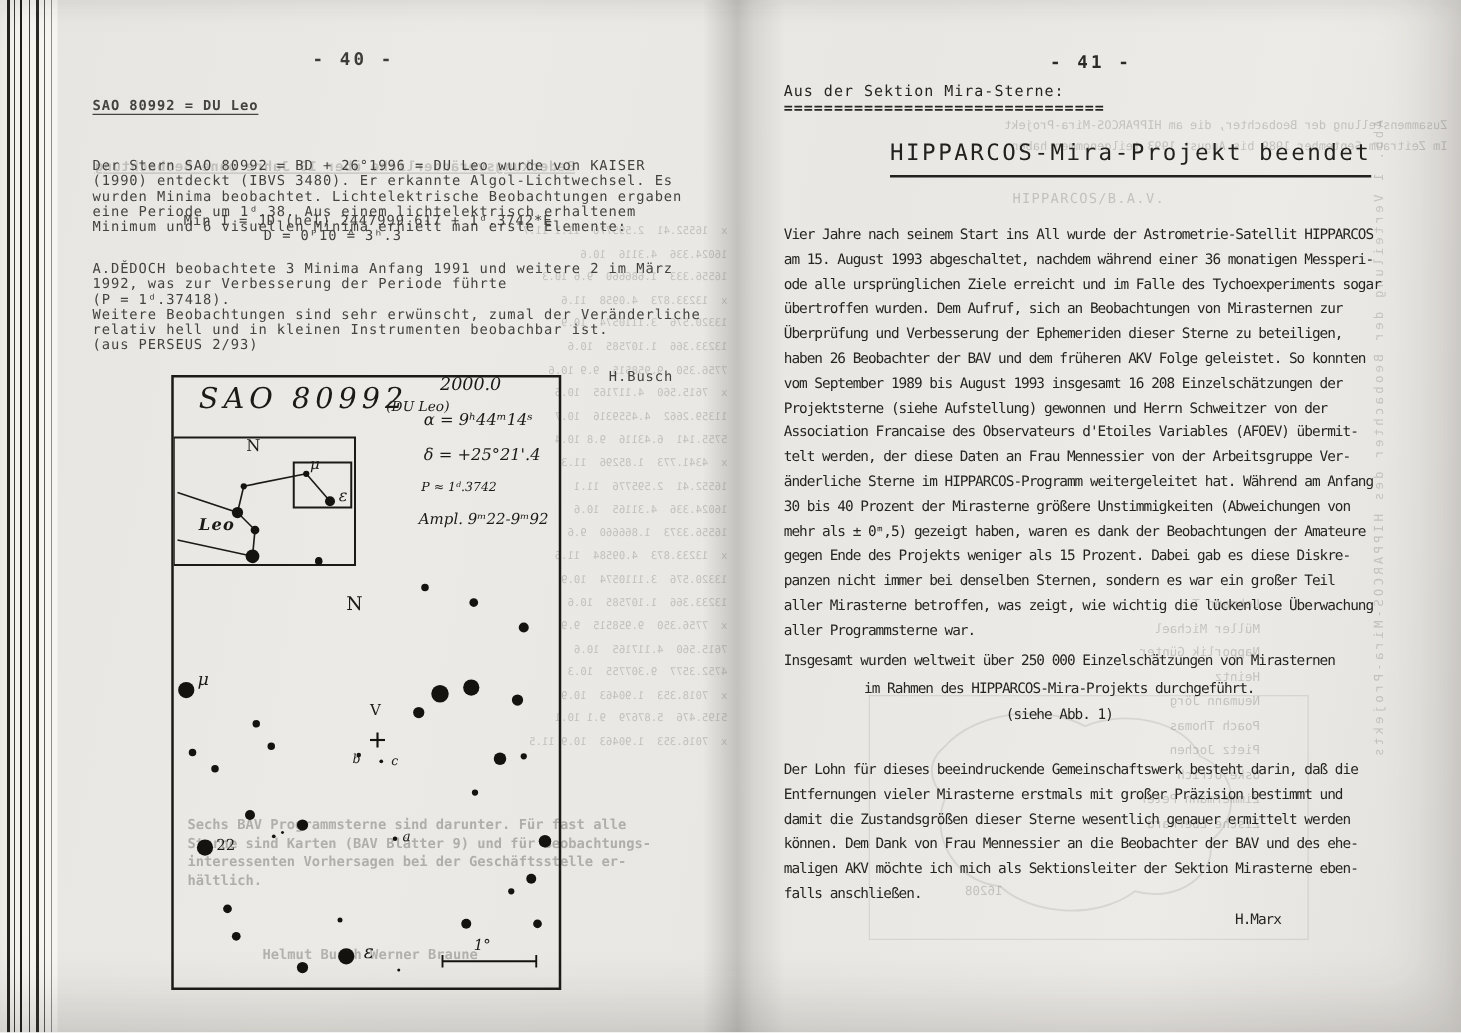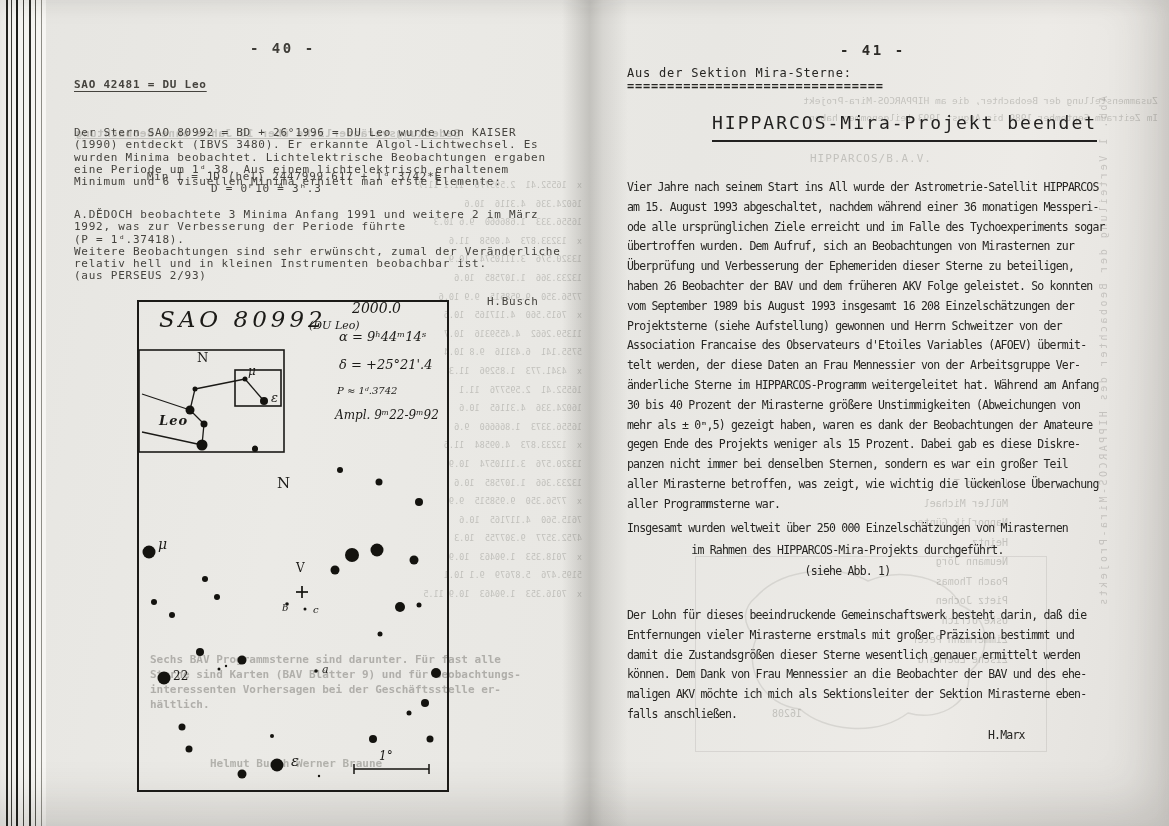--- a/index.html
+++ b/index.html
@@ -117,21 +117,21 @@
 x  7018.353  1.90463  10.9
 5195.476  5.87679  9.1 10.1
 x  7016.353  1.90463  10.9 11.5</div>
     <div class="abs bl-bottom">Sechs BAV Programmsterne sind darunter. Für fast alle
 Sterne sind Karten (BAV Blätter 9) und für Beobachtungs-
 interessenten Vorhersagen bei der Geschäftsstelle er-
 hältlich.</div>
     <div class="abs bl-sig">Helmut Busch   Werner Braune</div>
 
     <div class="abs pnum40">- 40 -</div>
-    <div class="abs tw40 t40-title">SAO 42481 = DU Leo</div>
+    <div class="abs tw40 t40-title">SAO 80992 = DU Leo</div>
     <div class="abs tw40 t40-intro">Der Stern SAO 80992 = BD + 26°1996 = DU Leo wurde von KAISER
 (1990) entdeckt (IBVS 3480). Er erkannte Algol-Lichtwechsel. Es
 wurden Minima beobachtet. Lichtelektrische Beobachtungen ergaben
 eine Periode um 1ᵈ.38. Aus einem lichtelektrisch erhaltenem
 Minimum und 6 visuellen Minima erhielt man erste Elemente:</div>
     <div class="abs tw40 t40-f1">Min I = JD (hel) 2447999.617 + 1ᵈ.3742*E</div>
     <div class="abs tw40 t40-f2">D = 0ᴾ10 ≙ 3ʰ.3</div>
     <div class="abs tw40 t40-body">A.DĚDOCH beobachtete 3 Minima Anfang 1991 und weitere 2 im März
 1992, was zur Verbesserung der Periode führte
 (P = 1ᵈ.37418).

